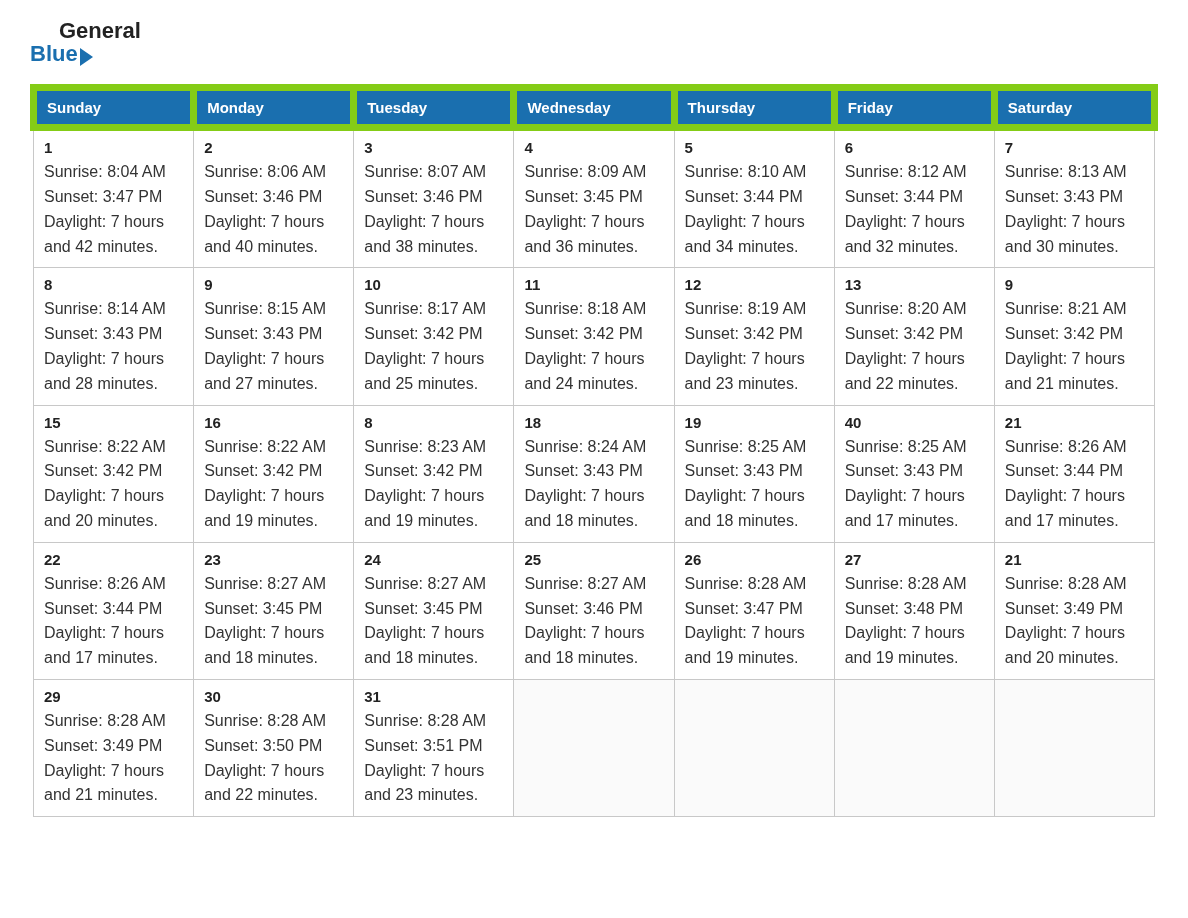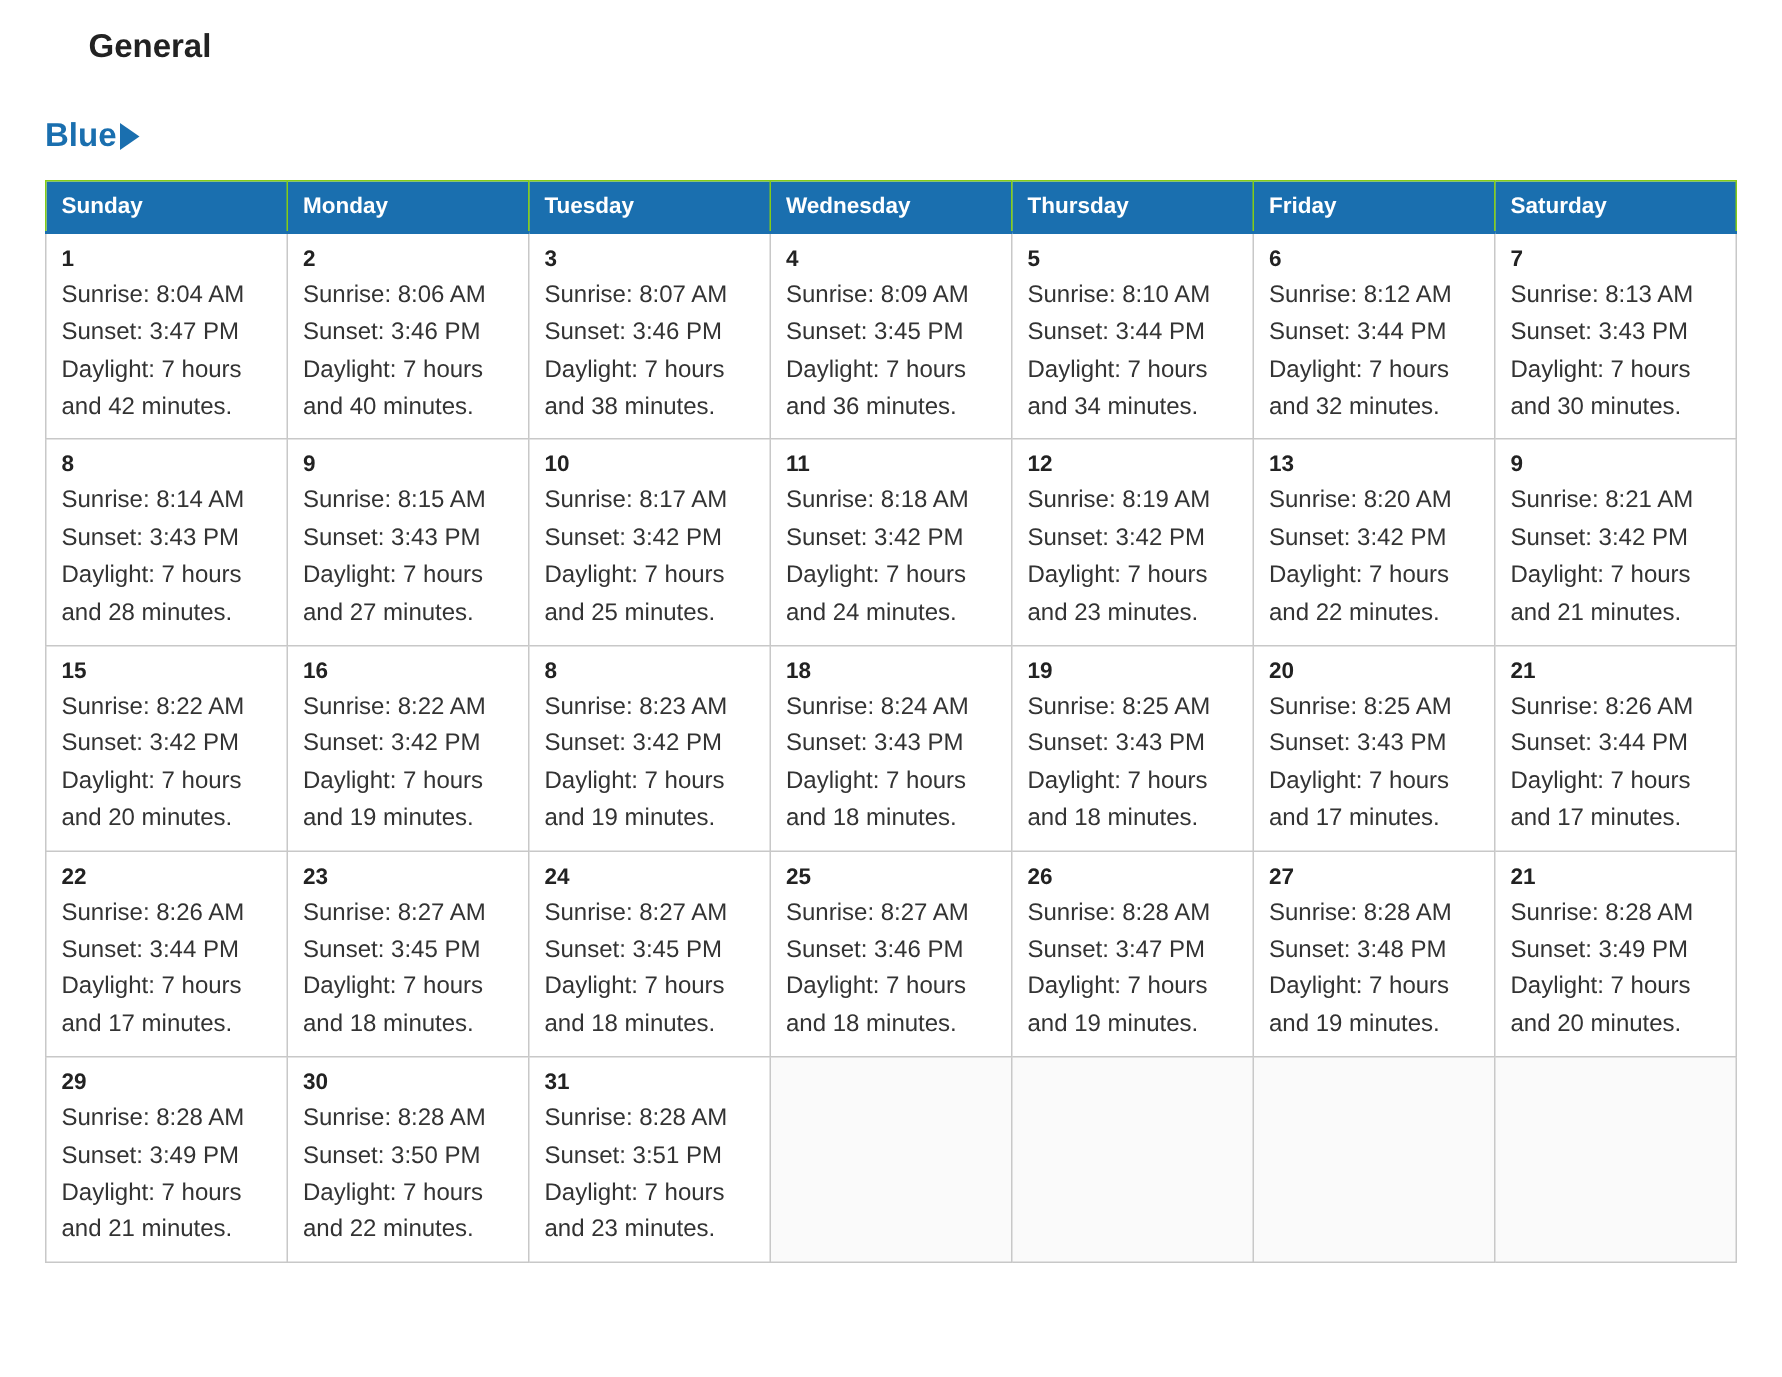--- a/index.html
+++ b/index.html
@@ -39,21 +39,21 @@
       border-collapse: collapse;
       table-layout: fixed;
     }
     thead tr th {
       background-color: #1a6faf;
       color: #fff;
       font-size: 15px;
       font-weight: 600;
       padding: 8px 10px;
       text-align: left;
-      border: 1px solid #84cc16;
+      border: 7px solid #84cc16;
     }
     tbody tr td {
       vertical-align: top;
       padding: 8px 10px;
       border: 1px solid #c8c8c8;
       font-size: 12.5px;
       color: #333;
       min-height: 90px;
     }
     tbody tr:first-child td {
@@ -83,21 +83,21 @@
       margin-right: 2px;
     }
   </style>
 </head>
 <body>
 
 <div class="header">
   <div class="logo">
     <div class="logo-icon">
       <span style="font-size:22px;font-weight:bold;color:#222;line-height:1;margin-left:29px;">General</span>
-      <div style="display:flex;align-items:center;margin-top:36px;">
+      <div style="display:flex;align-items:flex-end;">
         <span style="font-size:22px;font-weight:bold;color:#1a6faf;line-height:1.1;">Blue</span>
         <div style="width:0;height:0;border-left:13px solid #1a6faf;border-top:9px solid transparent;border-bottom:9px solid transparent;margin-left:2px;margin-top:2px;"></div>
       </div>
     </div>
   </div>
   <div class="title-area">
     <div class="month-title"></div>
     <div class="location"></div>
   </div>
 </div>
@@ -190,21 +190,21 @@
         </td>
         <td>
           <span class="day-number">18</span>
           <div class="day-info">Sunrise: 8:24 AM<br>Sunset: 3:43 PM<br>Daylight: 7 hours and 18 minutes.</div>
         </td>
         <td>
           <span class="day-number">19</span>
           <div class="day-info">Sunrise: 8:25 AM<br>Sunset: 3:43 PM<br>Daylight: 7 hours and 18 minutes.</div>
         </td>
         <td>
-          <span class="day-number">20</span>
+          <span class="day-number">40</span>
           <div class="day-info">Sunrise: 8:25 AM<br>Sunset: 3:43 PM<br>Daylight: 7 hours and 17 minutes.</div>
         </td>
         <td>
           <span class="day-number">21</span>
           <div class="day-info">Sunrise: 8:26 AM<br>Sunset: 3:44 PM<br>Daylight: 7 hours and 17 minutes.</div>
         </td>
       </tr>
       <tr>
         <td>
           <span class="day-number">22</span>

